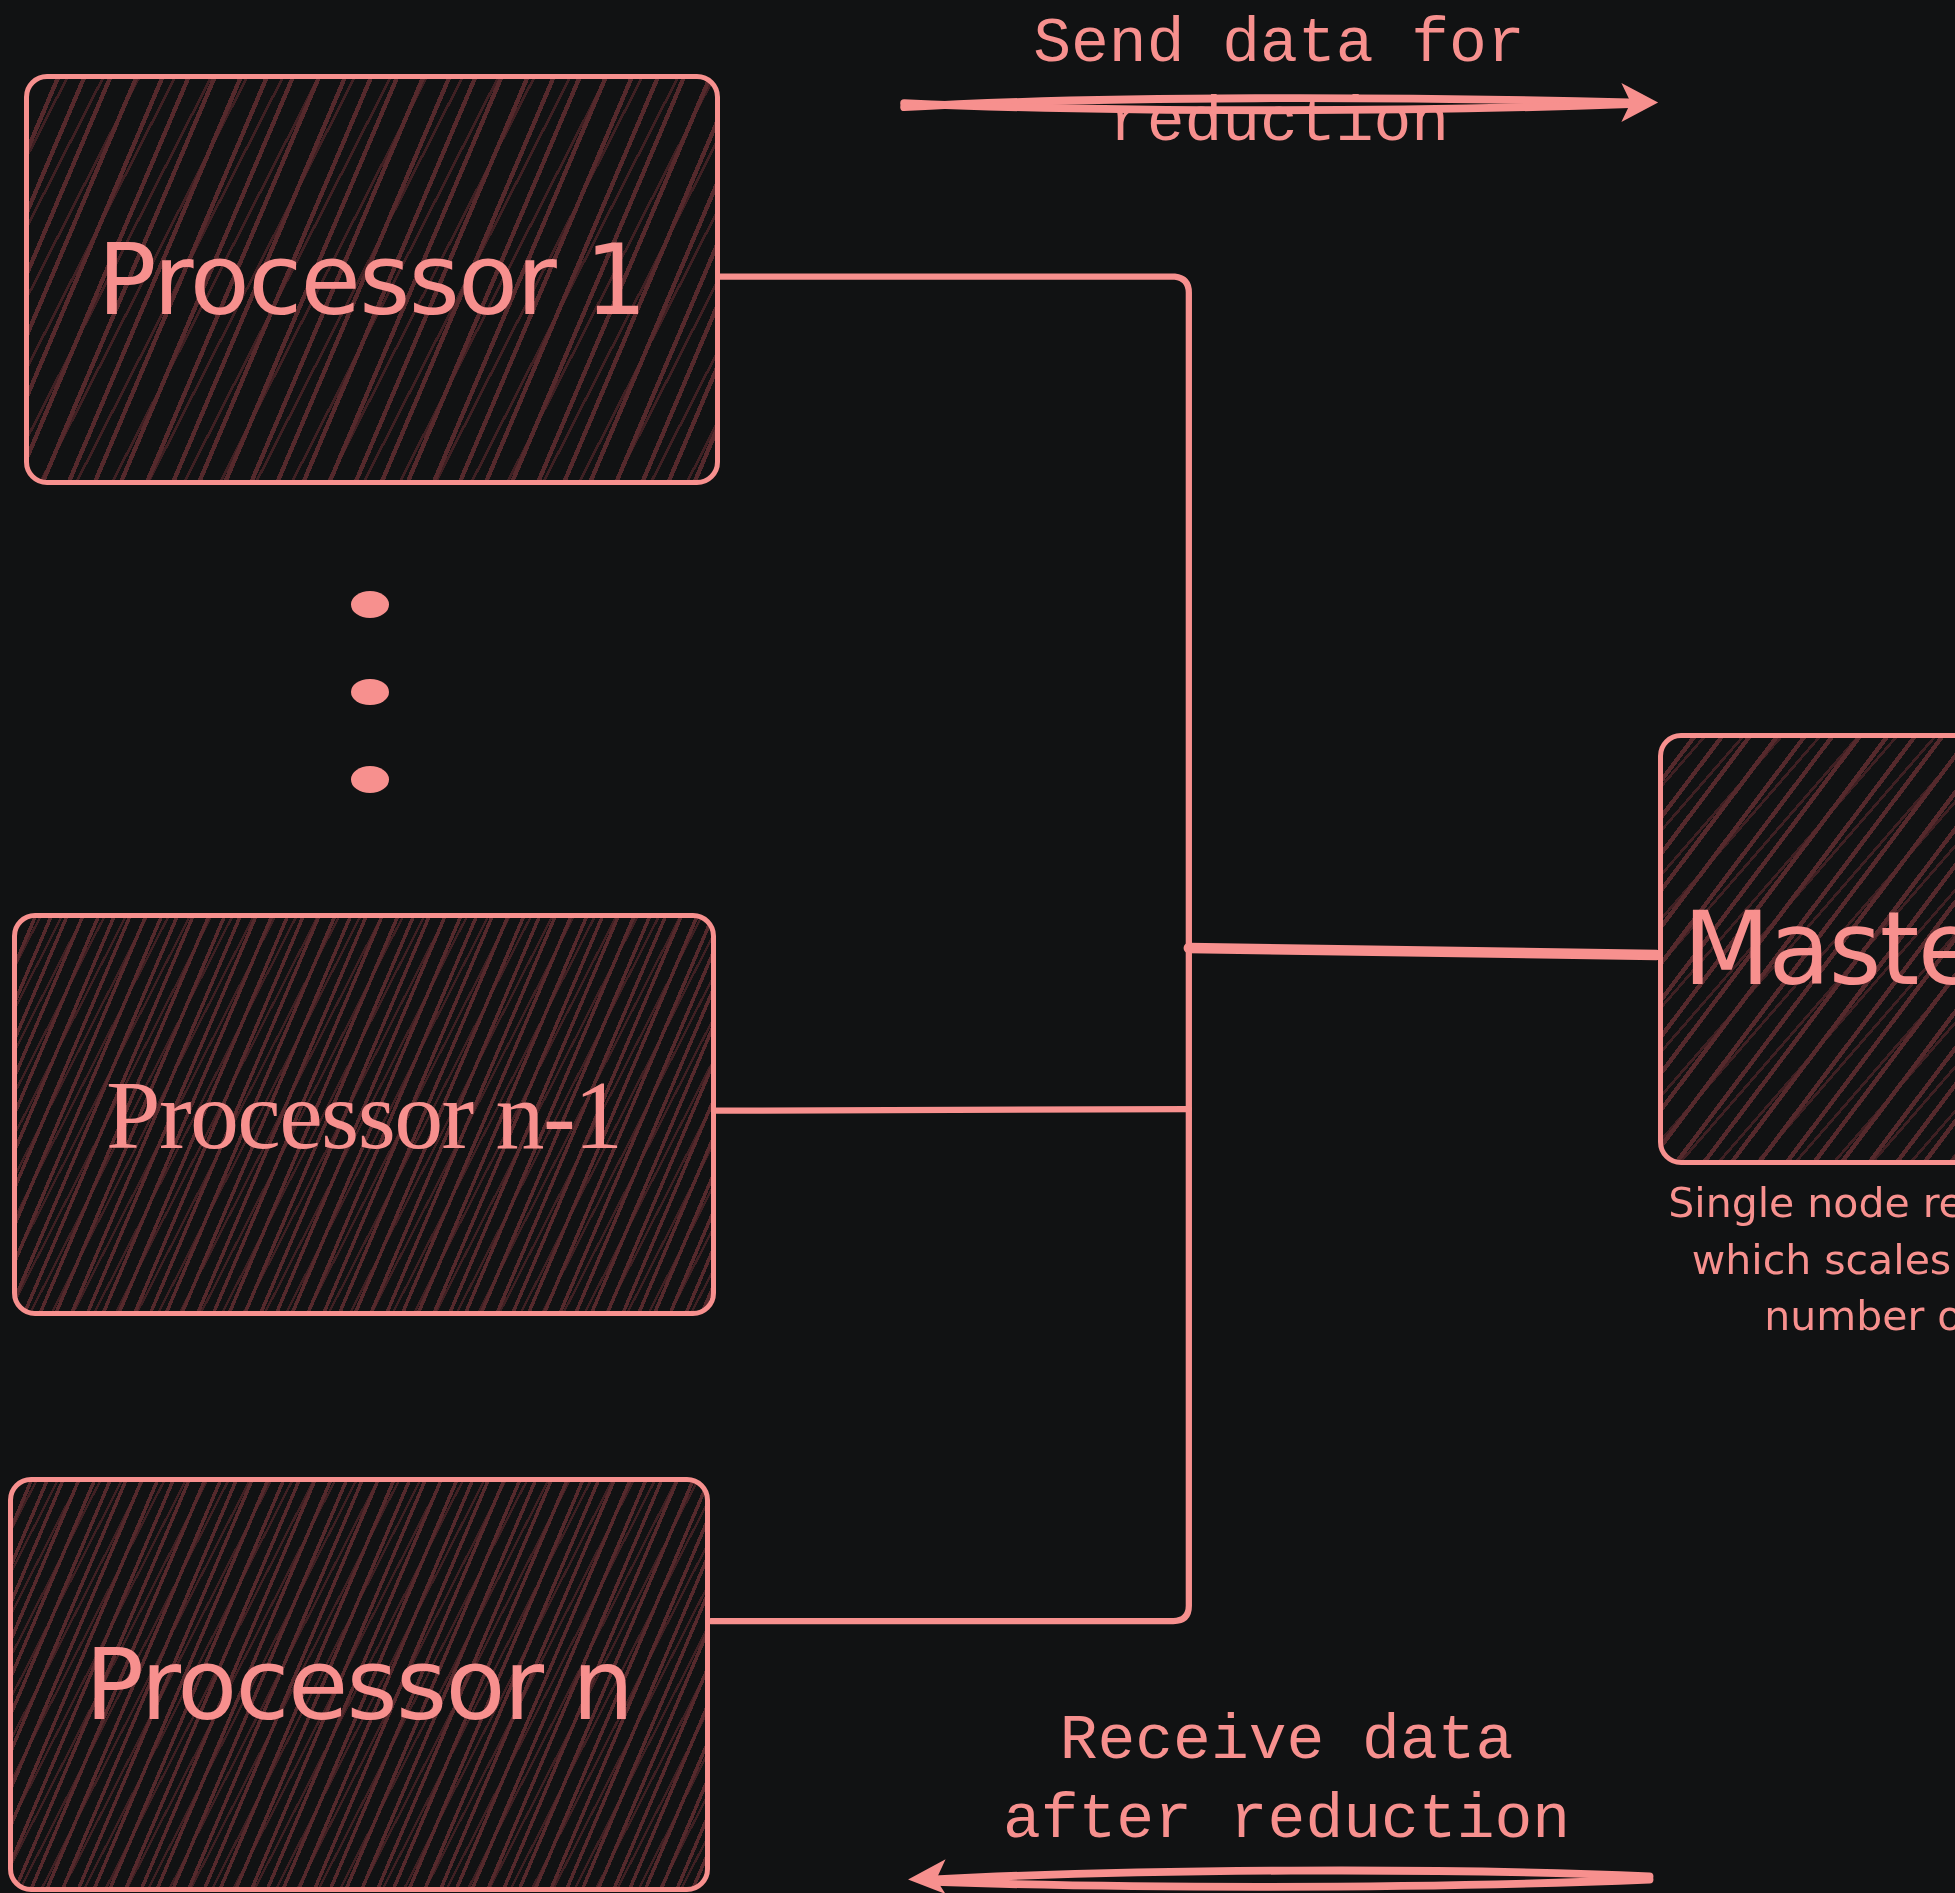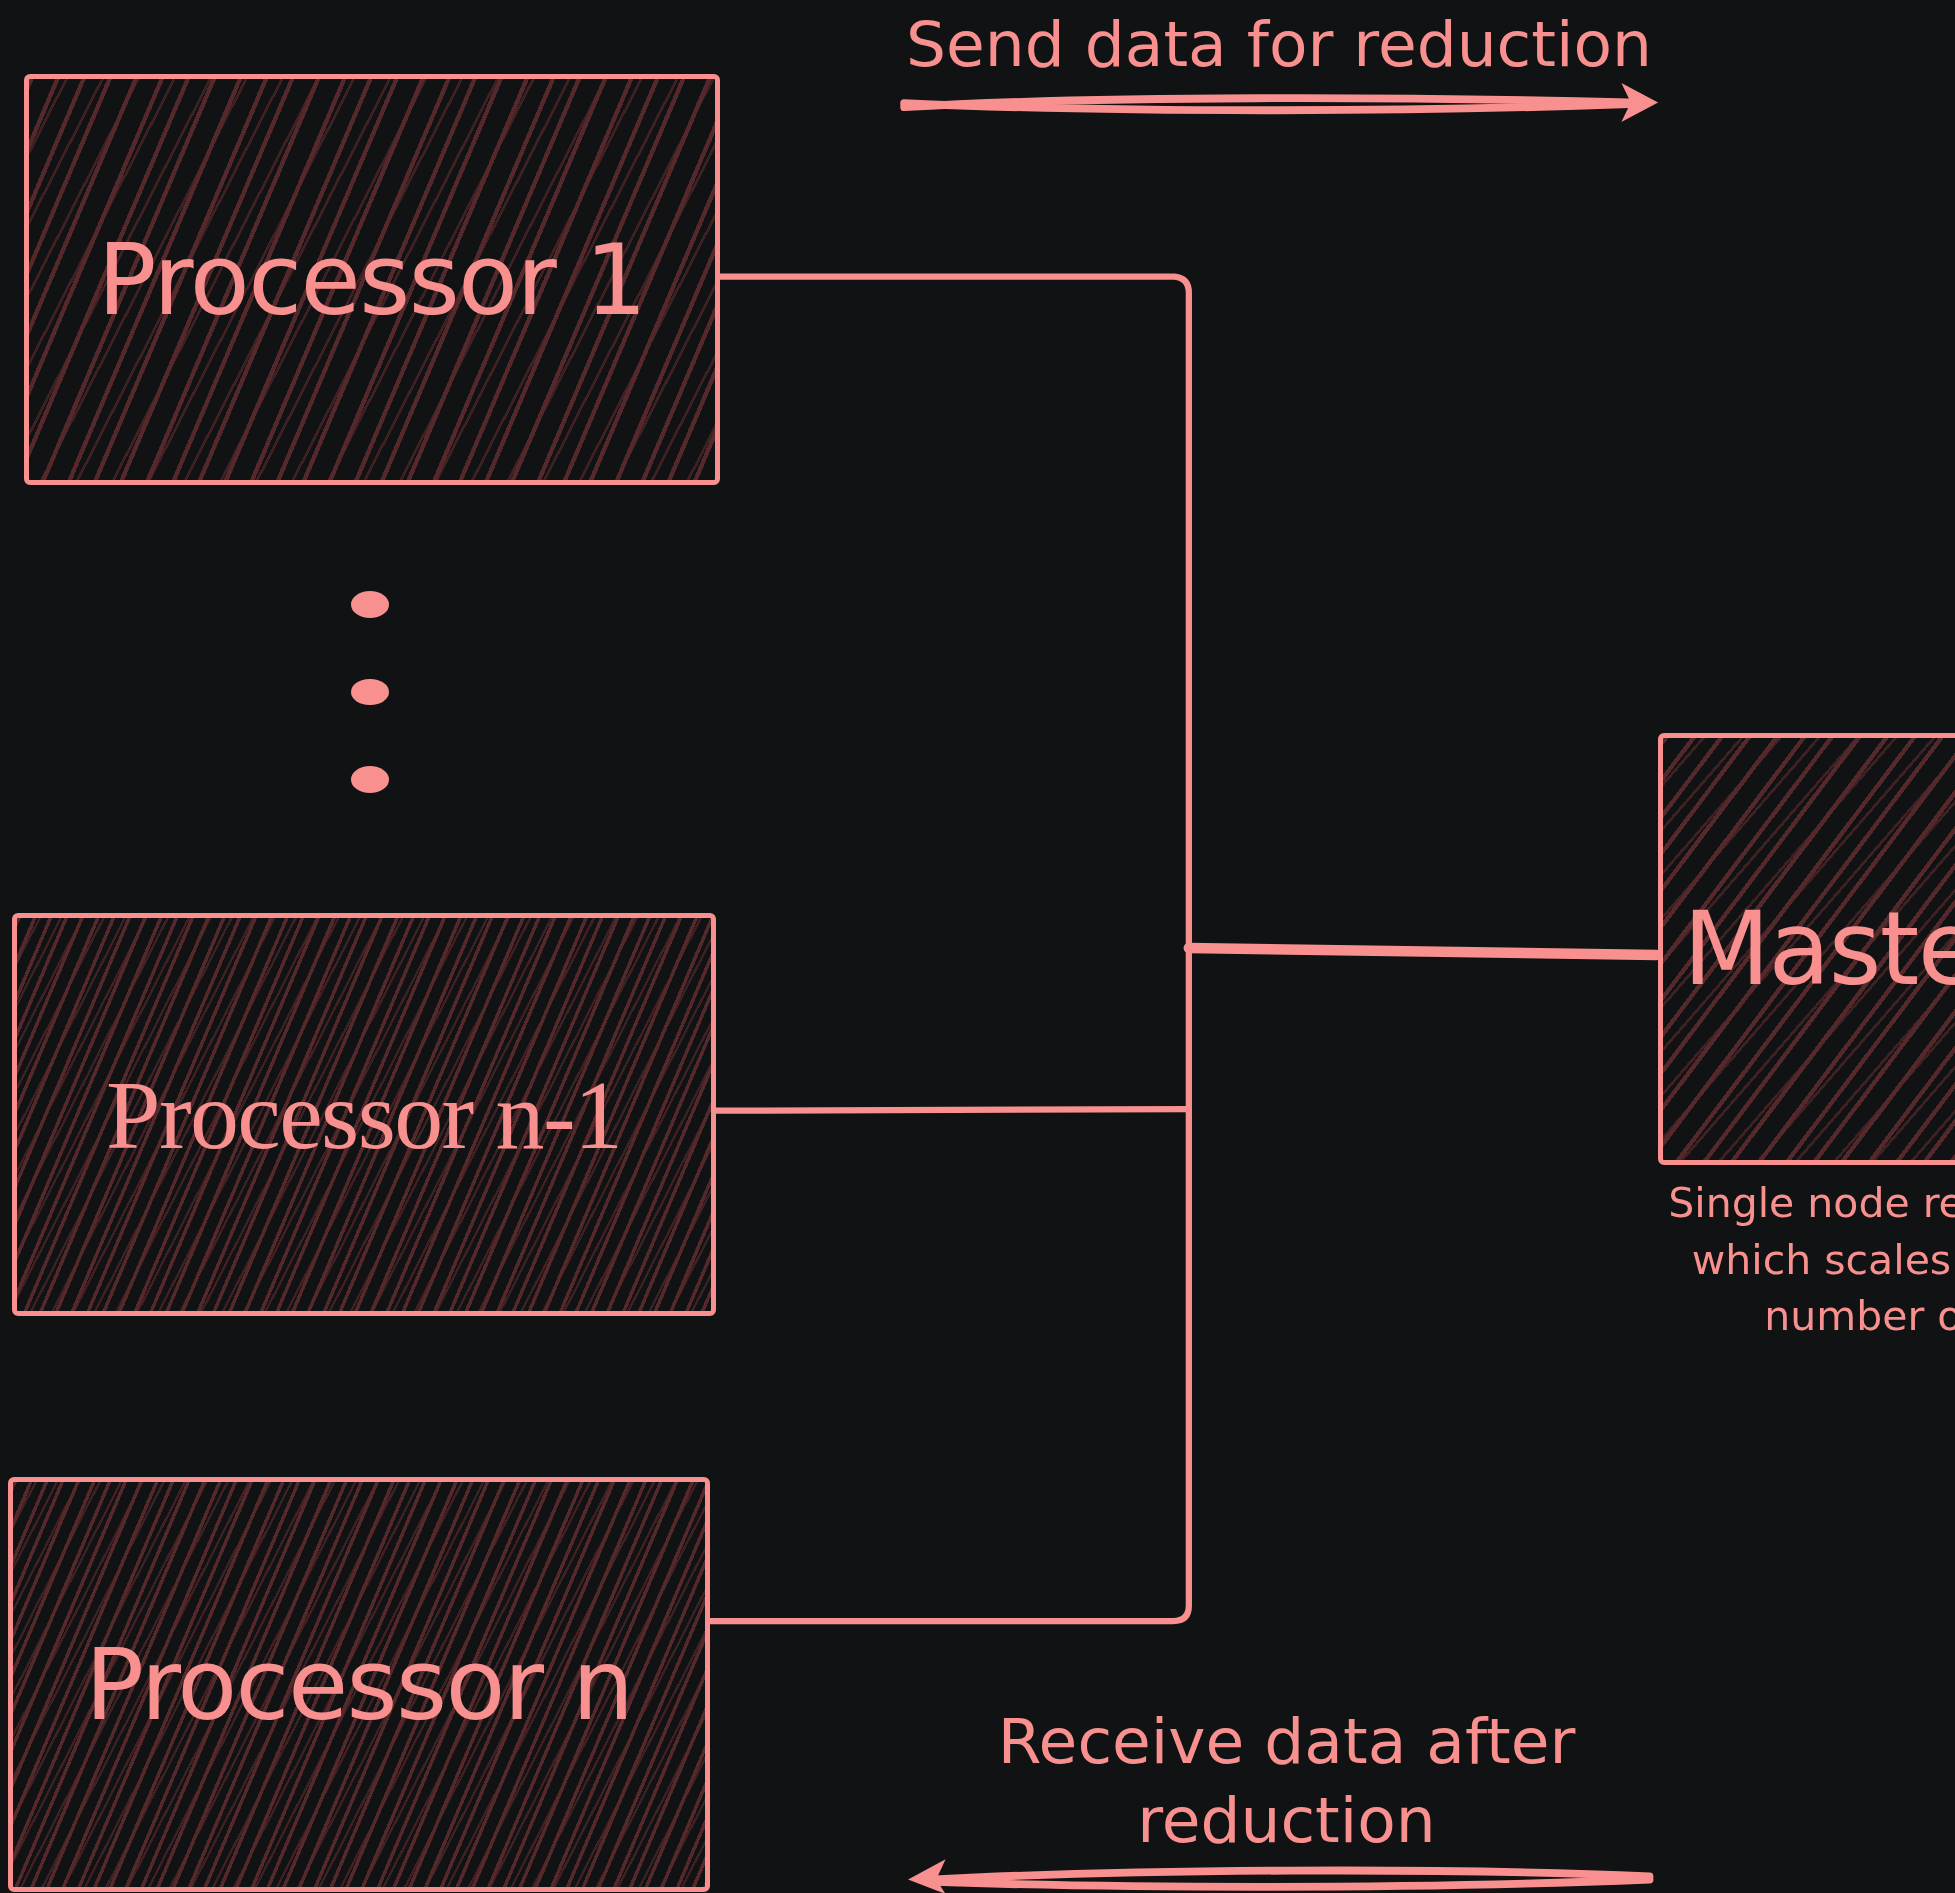--- a/index.html
+++ b/index.html
@@ -32,21 +32,21 @@
     stroke-linecap: round;
     stroke-linejoin: round;
   }
   .wire.thick { stroke-width: 27px; }
   .wire.arrowline { stroke-width: 20px; }
   .head { fill: var(--accent); }
 
   .node {
     position: absolute;
     border: 5.5px solid var(--accent);
-    border-radius: 6px;
+    border-radius: 23px;
     display: flex;
     align-items: center;
     justify-content: center;
     color: var(--accent);
     background-color: transparent;
     background-image:
       repeating-linear-gradient(113deg, var(--hatch) 0 4.3px, transparent 4.3px 24px),
       repeating-linear-gradient(117deg, var(--hatch2) 0 2.7px, transparent 2.7px 32px);
   }
   .node.dense {
@@ -83,20 +83,21 @@
     border-radius: 50%;
     background: var(--accent);
   }
 
   .arrow-label {
     position: absolute;
     color: var(--accent);
     font-size: 63px;
     line-height: 1.25;
     text-align: center;
+    font-family: Liberation Mono, monospace;
   }
   #send-label    { left: 880px; top: 5.9px;   width: 798px; }
   #receive-label { left: 962px; top: 1703px; width: 649px; }
 
   .caption {
     position: absolute;
     left: 1646px; top: 1175px; width: 696px;
     color: var(--accent);
     font-size: 41px;
     line-height: 1.38;

